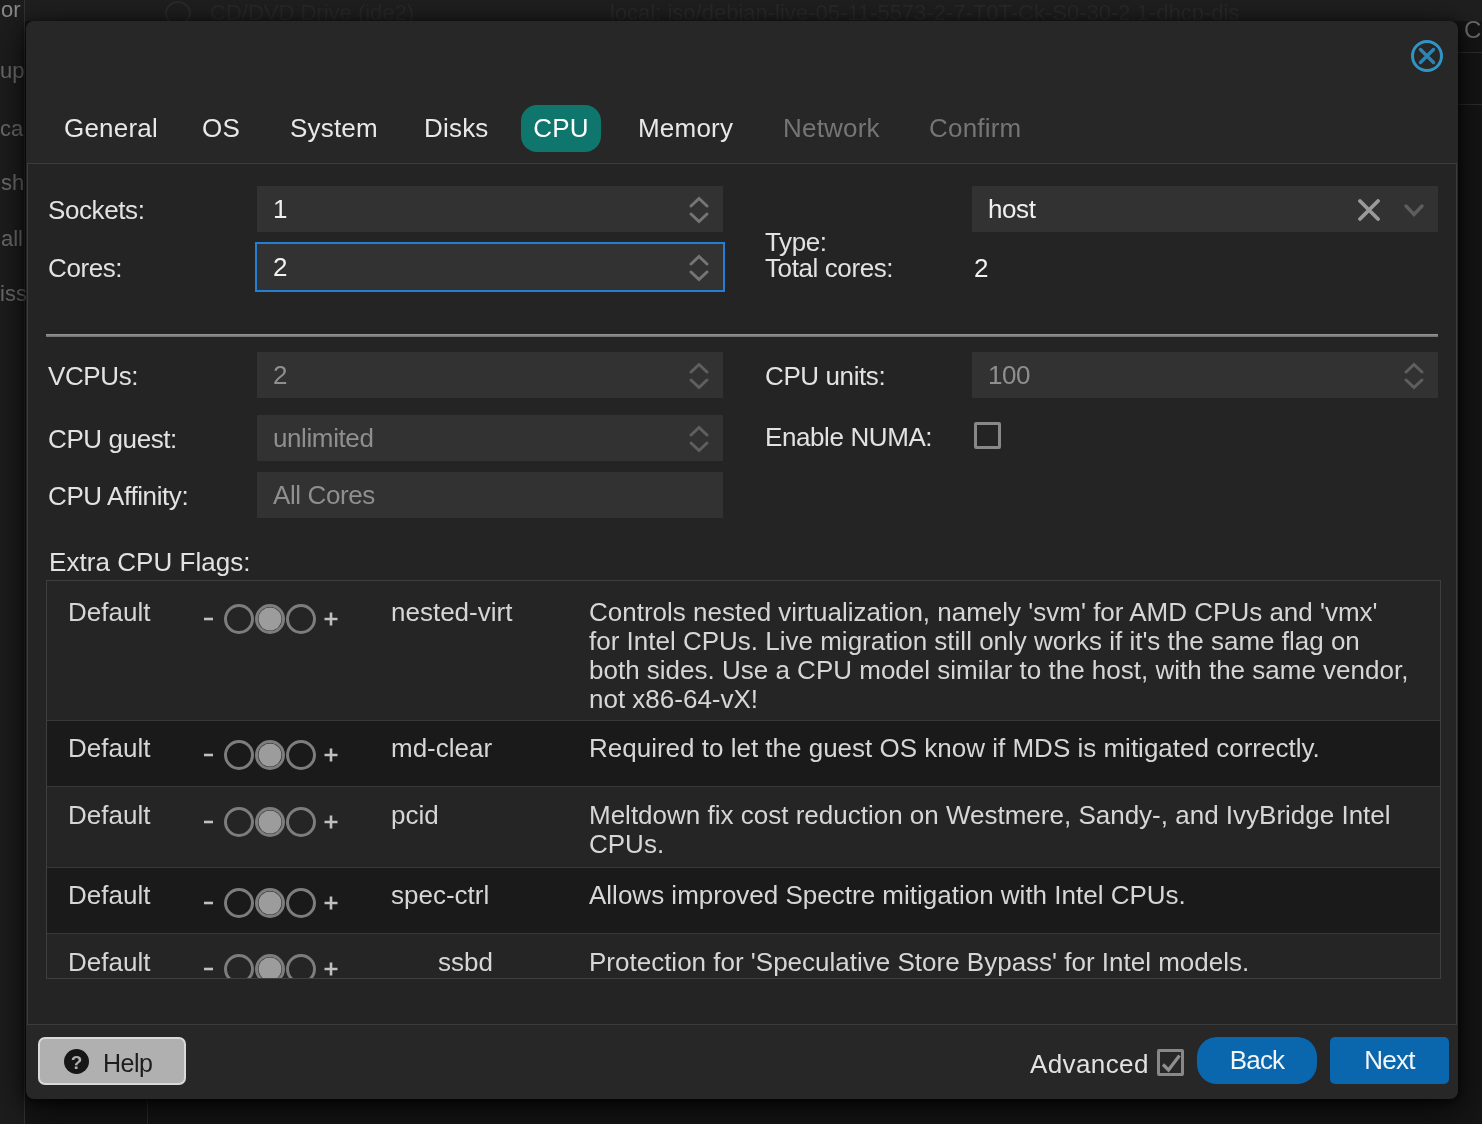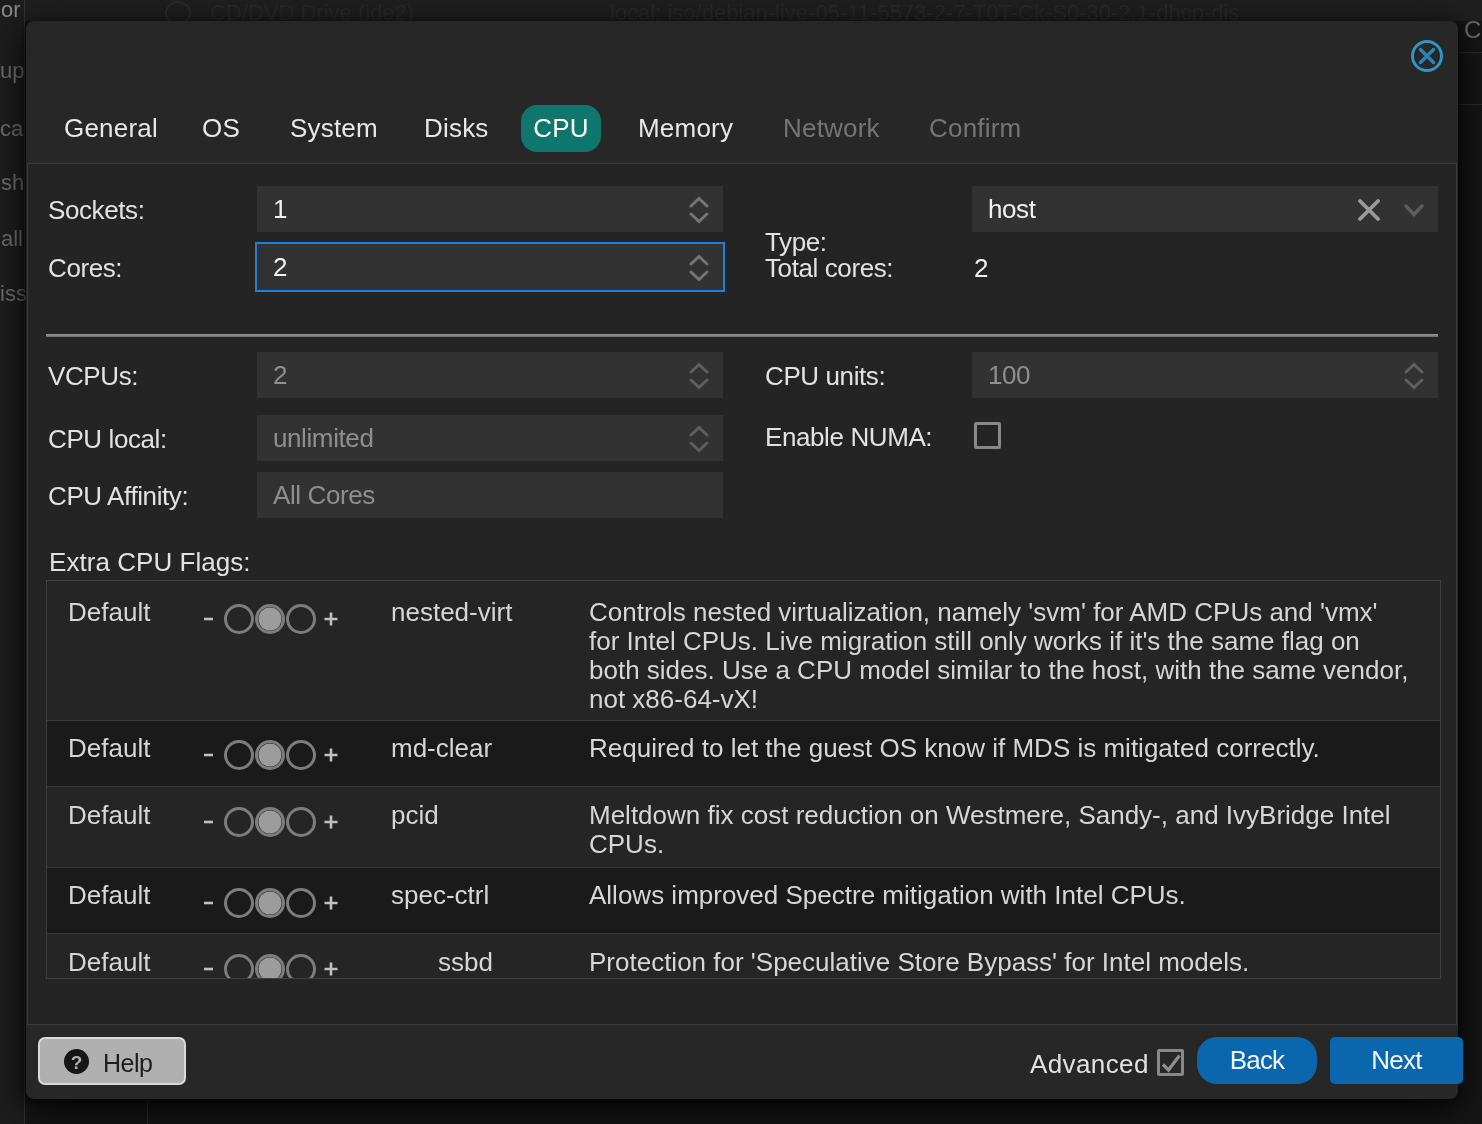--- a/index.html
+++ b/index.html
@@ -99,21 +99,21 @@
   <div class="sep" style="left:20px;top:313px;width:1392px;"></div>
 
   <div class="label" style="left:22px;top:340px;">VCPUs:</div>
   <div class="field" style="left:231px;top:331px;">
       <div class="val dis">2</div>
     <svg class="abs" style="left:430px;top:9px;" width="24" height="30" viewBox="0 0 24 30">
         <path d="M4 11 L12 3.5 L20 11" fill="none" stroke="#5f5f5f" stroke-width="3" stroke-linecap="round"></path>
         <path d="M4 19 L12 26.5 L20 19" fill="none" stroke="#5f5f5f" stroke-width="3" stroke-linecap="round"></path>
       </svg>
   </div>
-  <div class="label" style="left:22px;top:403px;">CPU local:</div>
+  <div class="label" style="left:22px;top:403px;">CPU guest:</div>
   <div class="field" style="left:231px;top:394px;">
       <div class="val dis">unlimited</div>
     <svg class="abs" style="left:430px;top:9px;" width="24" height="30" viewBox="0 0 24 30">
         <path d="M4 11 L12 3.5 L20 11" fill="none" stroke="#5f5f5f" stroke-width="3" stroke-linecap="round"></path>
         <path d="M4 19 L12 26.5 L20 19" fill="none" stroke="#5f5f5f" stroke-width="3" stroke-linecap="round"></path>
       </svg>
   </div>
   <div class="label" style="left:22px;top:460px;">CPU Affinity:</div>
   <div class="field" style="left:231px;top:451px;">
       <div class="val dis">All Cores</div>
@@ -212,14 +212,14 @@
       </svg>
     <div class="abs" style="left:63px;top:0;height:48px;line-height:48px;font-size:25px;letter-spacing:-0.5px;color:#1d1d1d;">Help</div>
   </div>
   <div class="label" style="left:1004px;top:1028px;letter-spacing:0.4px;">Advanced</div>
   <div class="abs" style="left:1131px;top:1028px;width:21px;height:21px;border:3px solid #888888;border-radius:2px;">
     <svg class="abs" style="left:0px;top:0px;" width="21" height="21" viewBox="0 0 21 21">
         <path d="M3 12.5 L8.5 18 L19.5 3.5" fill="none" stroke="#8f8f8f" stroke-width="3.2"></path>
       </svg>
   </div>
   <div class="btn" style="left:1171px;width:120px;border-radius:20px;">Back</div>
-  <div class="btn" style="left:1304px;width:133px;">Next</div>
+  <div class="btn" style="left:1304px;width:119px;">Next</div>
 </div>
 
 </body></html>

